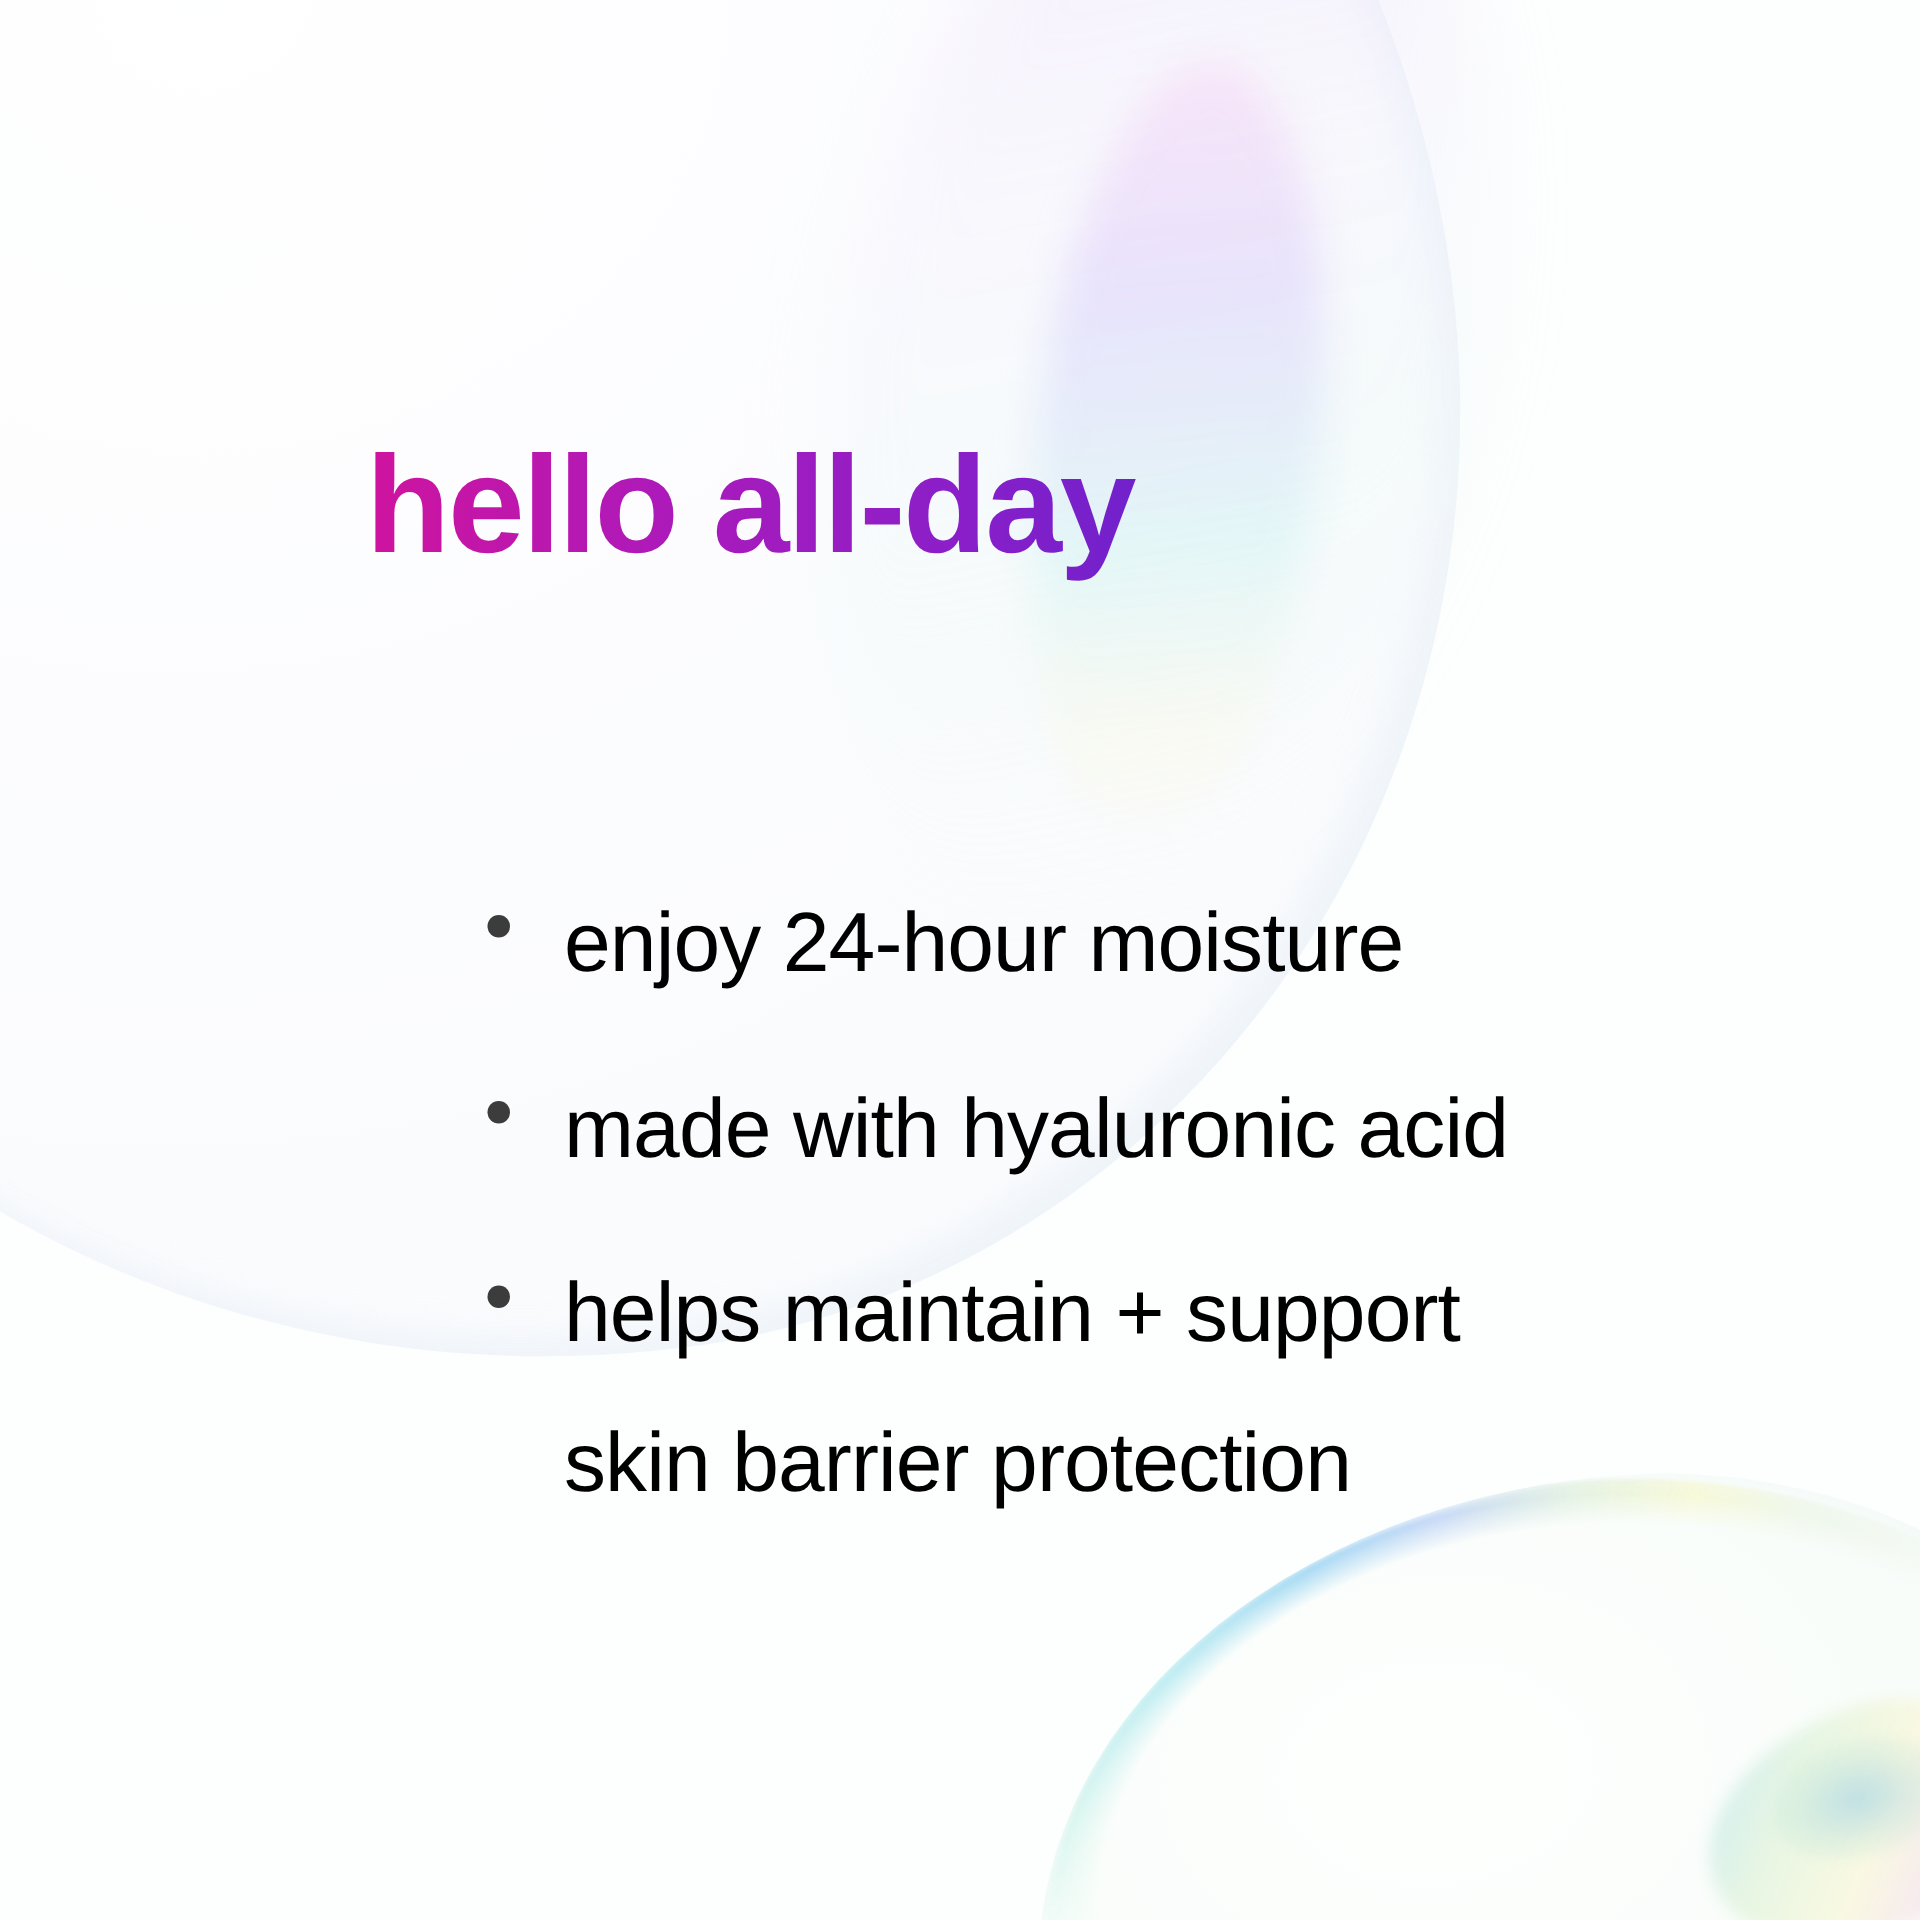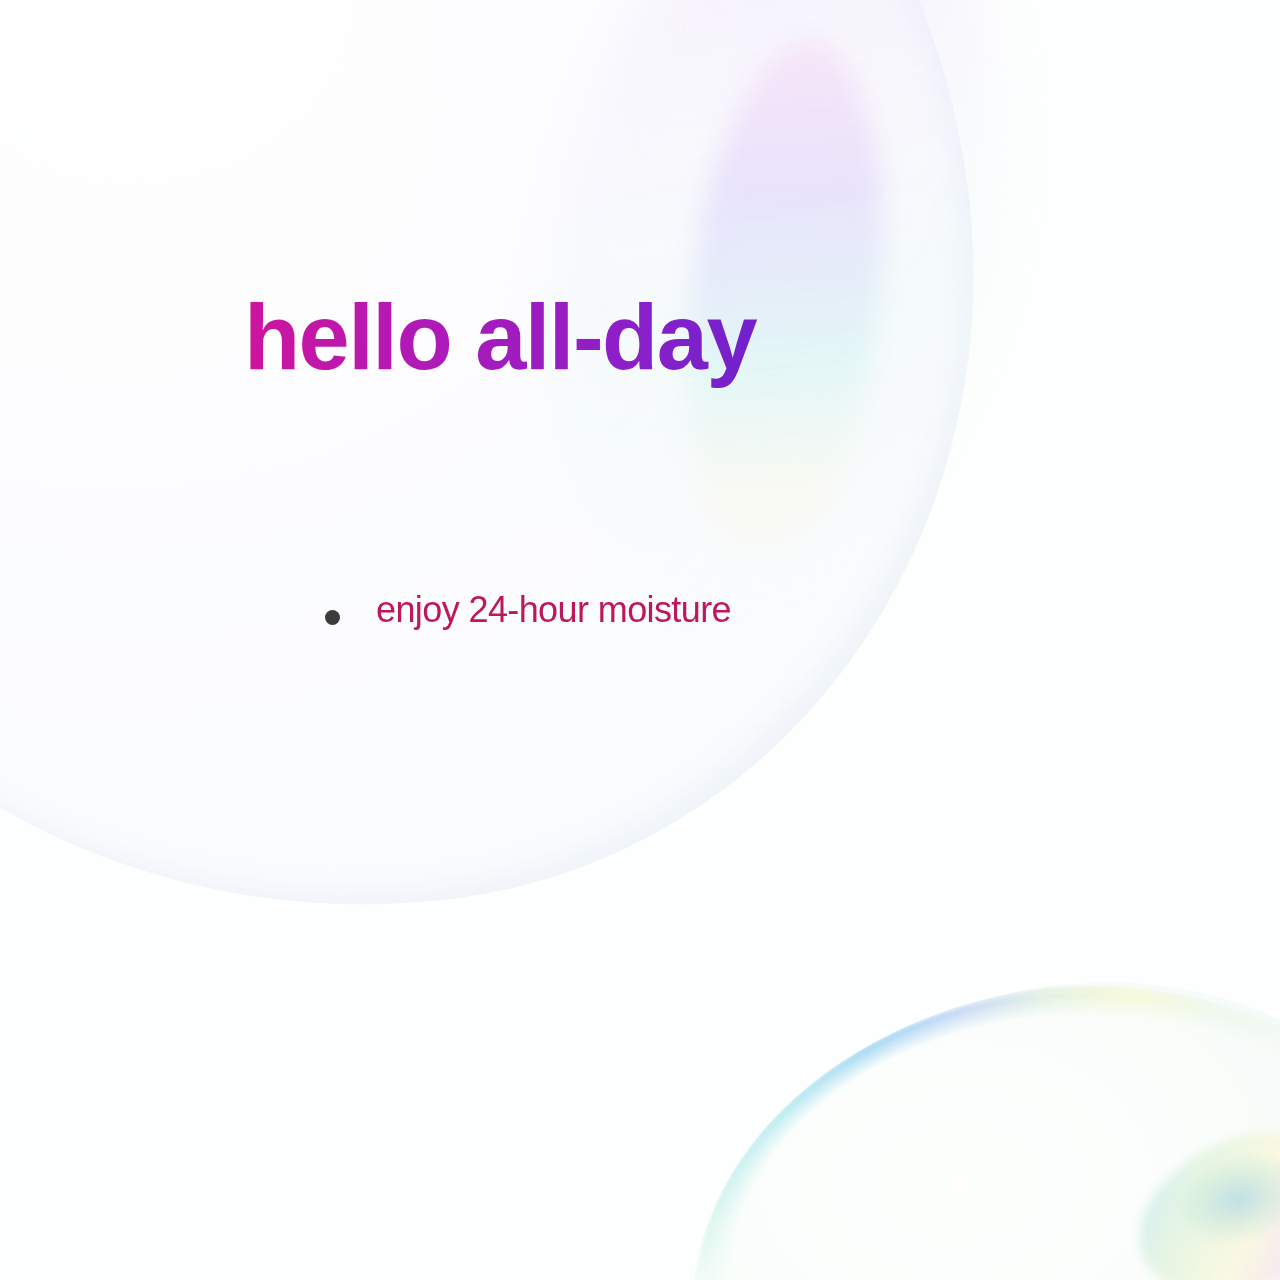--- a/index.html
+++ b/index.html
@@ -255,22 +255,22 @@
   }
 
   .bullets {
     position: absolute;
     left: 318px;
     top: 578px;
     width: 800px;
     margin: 0;
     padding: 0;
     list-style: none;
-    color: #be185d;
-    font-size: 36px;
+    color: #000000;
+    font-size: 56px;
     font-weight: 400;
     letter-spacing: -0.6px;
   }
 
   .bullets li {
     position: relative;
     padding-left: 58px;
     margin-bottom: 24px;
     line-height: 1.78;
   }
@@ -316,16 +316,25 @@
 
     <h1 class="headline">
       <span class="hl-line">hello all-day</span>
     </h1>
 
     <ul class="bullets">
       <li>
         <span class="dot"></span>
         <span>enjoy 24-hour moisture</span>
       </li>
+      <li>
+        <span class="dot"></span>
+        <span>made with hyaluronic acid</span>
+      </li>
+      <li>
+        <span class="dot"></span>
+        <span>helps maintain + support</span>
+        <span class="line2">skin barrier protection</span>
+      </li>
     </ul>
 
   </div>
 </div>
 
 </body></html>

